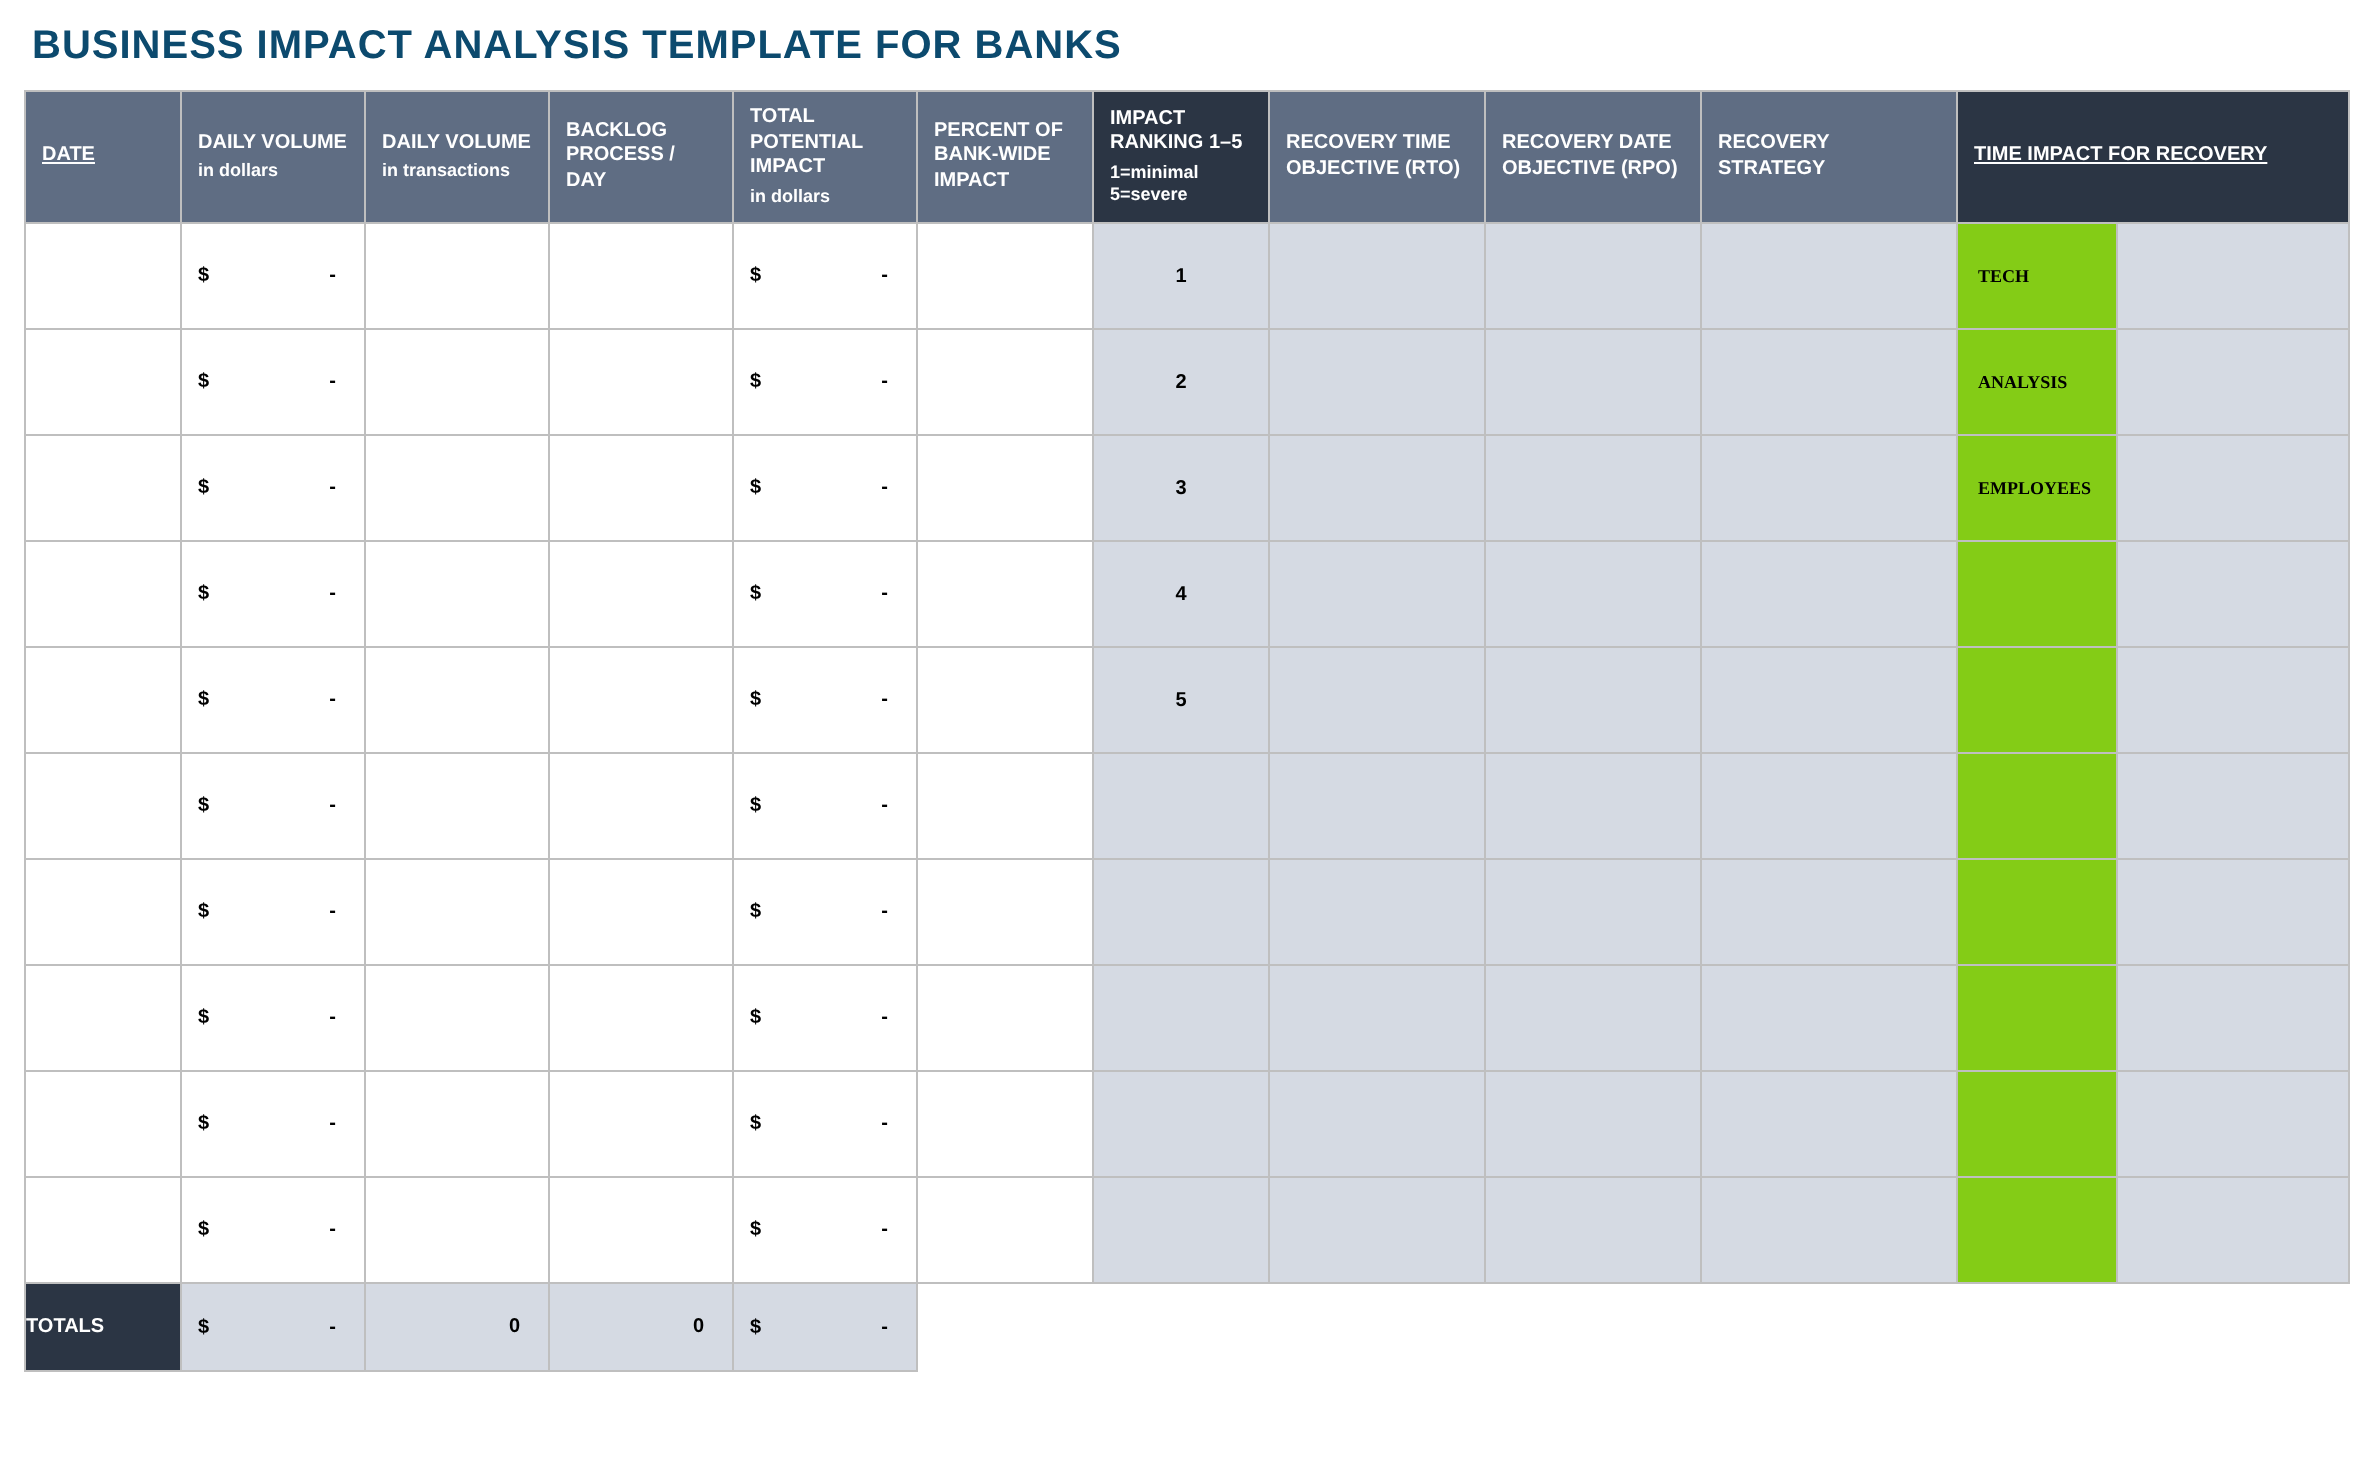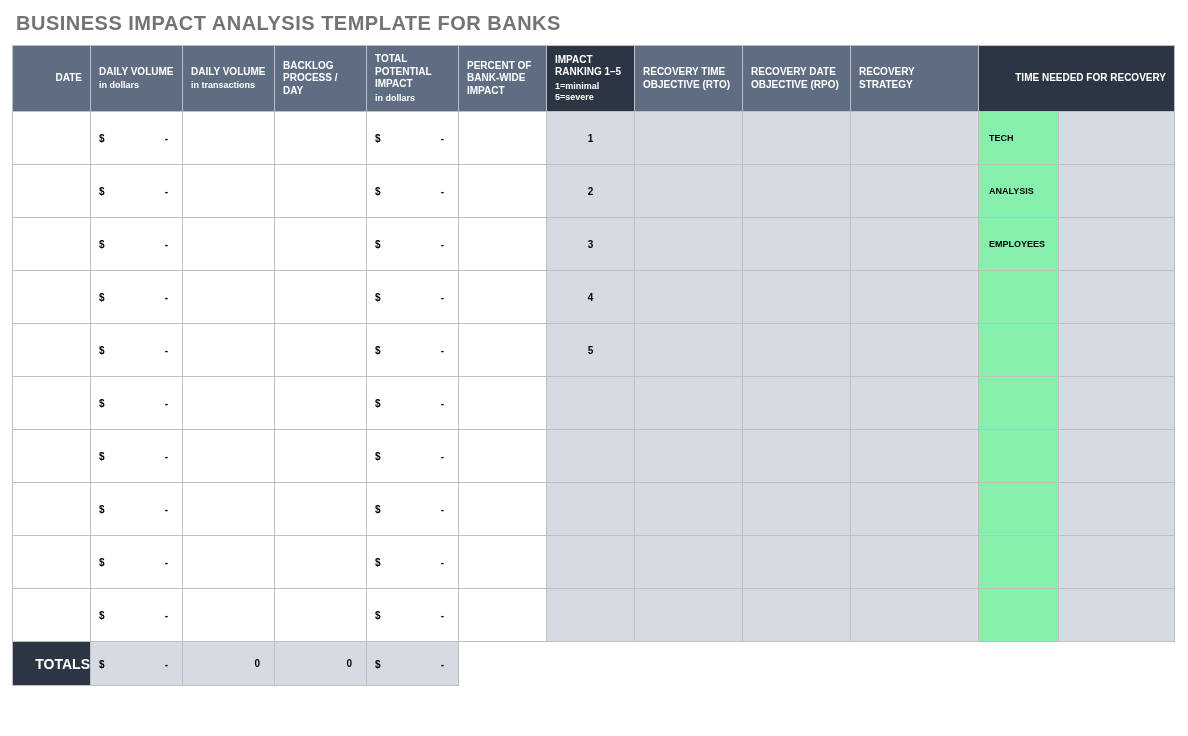--- a/index.html
+++ b/index.html
@@ -7,21 +7,21 @@
     margin: 0;
     padding: 12px;
     font-family: Arial, Helvetica, sans-serif;
     background: #ffffff;
     width: 1188px;
   }
   .title {
     font-size: 20px;
     font-weight: bold;
     letter-spacing: 0.5px;
-    color: #737373;
+    color: #0c4a6e;
     margin: 0 0 10px 4px;
   }
   table {
     border-collapse: collapse;
     table-layout: fixed;
     width: 1162px;
   }
   th, td {
     border: 1px solid #bfbfbf;
     padding: 0;
@@ -37,21 +37,21 @@
     padding: 6px 8px;
     line-height: 1.25;
   }
   th .sub {
     display: block;
     font-weight: bold;
     font-size: 9px;
     margin-top: 2px;
   }
   th.dark { background: #2b3544; margin-left: 44px; }
-  th.center { text-align: right; }
+  th.center { text-align: left; text-decoration: underline; }
   td {
     height: 53px;
     font-size: 10px;
     color: #000000;
     vertical-align: middle;
   }
   td.money {
     position: relative;
     background: #ffffff;
   }
@@ -71,34 +71,35 @@
   }
   td.plain { background: #ffffff; }
   td.shade { background: #d5dae3; }
   td.shade-center {
     background: #d5dae3;
     text-align: center;
     font-weight: bold;
     font-size: 10px;
   }
   td.recov-label {
-    background: #86efac;
+    background: #84cc16;
     font-weight: bold;
     font-size: 9px;
     padding-left: 10px;
+    font-family: Liberation Serif, serif;
   }
   tr.totals td {
     height: 44px;
   }
   td.totals-label {
     background: #2b3544;
     color: #ffffff;
     font-weight: bold;
-    font-size: 14px;
-    text-align: right;
+    font-size: 10px;
+    text-align: left;
   }
   td.totals-money {
     background: #d5dae3;
     position: relative;
   }
   td.totals-money .sym {
     position: absolute; left: 8px; top: 50%; transform: translateY(-50%);
     font-weight: bold;
   }
   td.totals-money .dash {
@@ -151,21 +152,21 @@
       <th class="center"><span>DATE</span></th>
       <th><span>DAILY VOLUME</span><span class="sub">in dollars</span></th>
       <th><span>DAILY VOLUME</span><span class="sub">in transactions</span></th>
       <th><span>BACKLOG PROCESS / DAY</span></th>
       <th><span>TOTAL POTENTIAL IMPACT</span><span class="sub">in dollars</span></th>
       <th><span>PERCENT OF BANK-WIDE IMPACT</span></th>
       <th class="dark"><span>IMPACT RANKING 1–5</span><span class="sub">1=minimal 5=severe</span></th>
       <th><span>RECOVERY TIME OBJECTIVE (RTO)</span></th>
       <th><span>RECOVERY DATE OBJECTIVE (RPO)</span></th>
       <th><span>RECOVERY STRATEGY</span></th>
-      <th class="dark center" colspan="2"><span>TIME NEEDED FOR RECOVERY</span></th>
+      <th class="dark center" colspan="2"><span>TIME IMPACT FOR RECOVERY</span></th>
     </tr>
   </thead>
   <tbody id="body-rows">
       <tr>
         <td class="plain"></td>
         <td class="money">
           <span class="sym">$</span>
           <span class="dash">-</span>
         </td>
         <td class="plain"></td>

